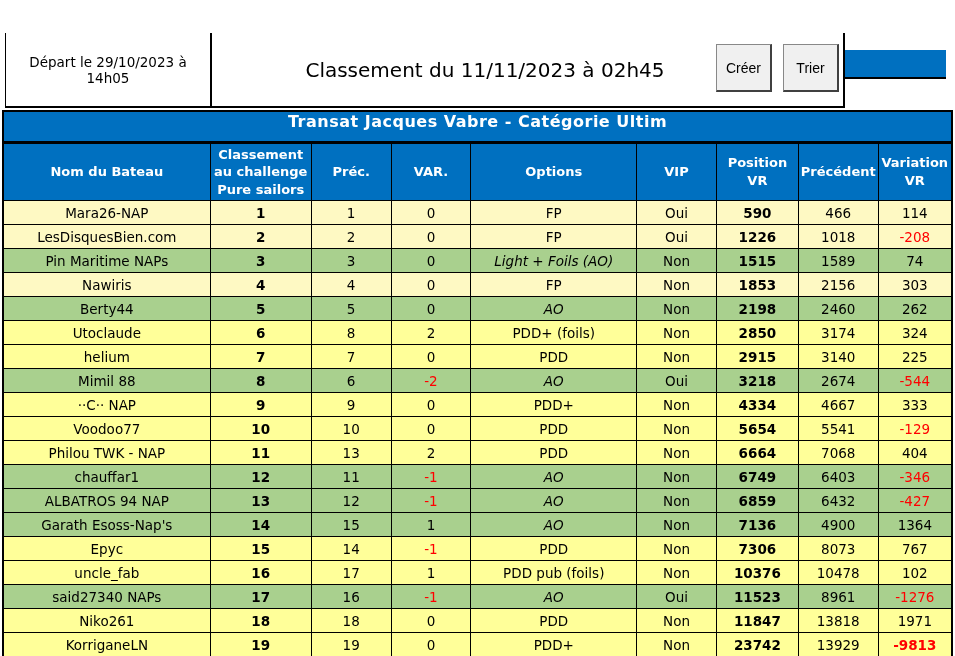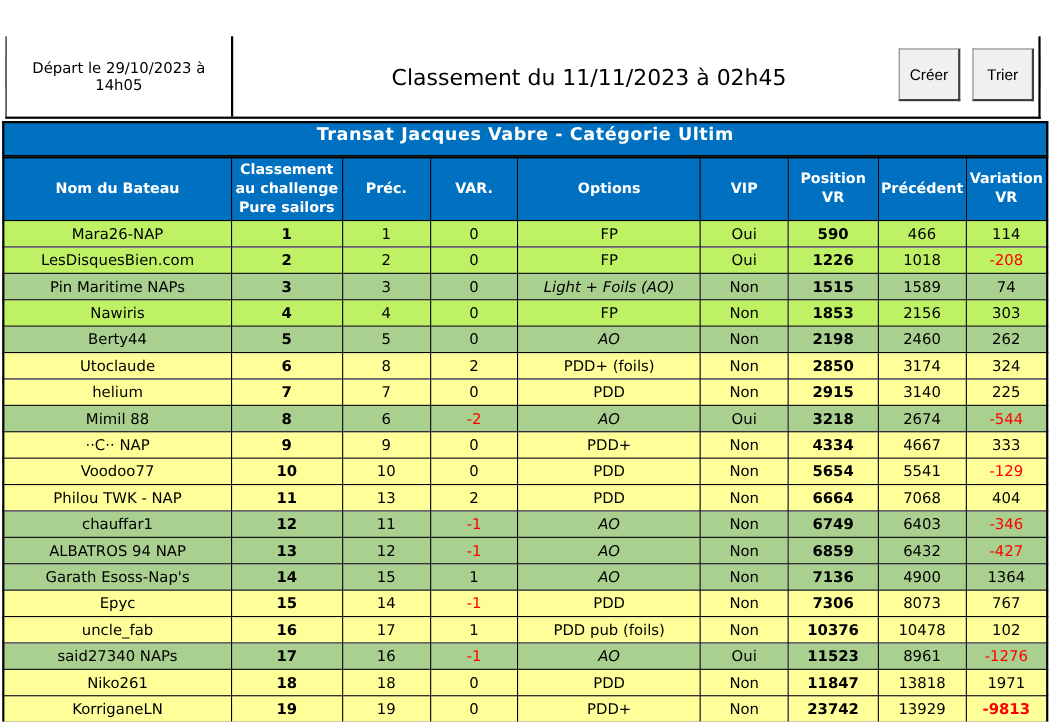--- a/index.html
+++ b/index.html
@@ -9,21 +9,21 @@
   }
   
   #title-bar{
     position:absolute;left:5px;top:6px;width:941px;height:27px;
     background:#0070C0;border-bottom:2px solid #000;
     display:flex;align-items:center;justify-content:center;
     color:#fff;font-weight:bold;font-size:17px;letter-spacing:1px;margin-top:44px;
   }
   
   #info-section{
-    position:absolute;left:5px;top:33px;width:941px;height:75px;
+    position:absolute;left:5px;top:33px;width:840px;height:75px;
     border-left:1px solid #000;border-right:2px solid #000;border-bottom:2px solid #000;
     box-sizing:border-box;display:flex;background:#fff;
   }
   #depart-cell{
     width:206px;box-sizing:border-box;border-right:2px solid #000;
     display:flex;align-items:center;justify-content:center;text-align:center;
     font-size:13.5px;padding:0 22px;
   }
   #classement-cell{
     flex:1;position:relative;display:flex;align-items:center;justify-content:center;margin-left:35px;
@@ -52,21 +52,21 @@
   }
   th{
     background:#0070C0;color:#fff;font-weight:bold;font-size:13px;
     border:1px solid #000;height:56px;white-space:pre-line;line-height:1.35;
     padding:0 2px;text-align:center;
   }
   td{
     border:1px solid #000;height:23px;font-size:13.5px;text-align:center;
     padding:0 2px;overflow:hidden;white-space:nowrap;
   }
-  tr.pink  td{background:#bef264;margin-top:21px;}
+  tr.pink  td{background:#fef9c3;margin-top:21px;}
   tr.green td{background:#A9D08E;}
   tr.yellow td{background:#FFFF99;}
   td.c-rank,td.c-pos{font-weight:bold;}
   .neg{color:#FF0000;}
   .bold{font-weight:bold;}
   .ital{font-style:italic;}
 </style>
 </head>
 <body>
 

